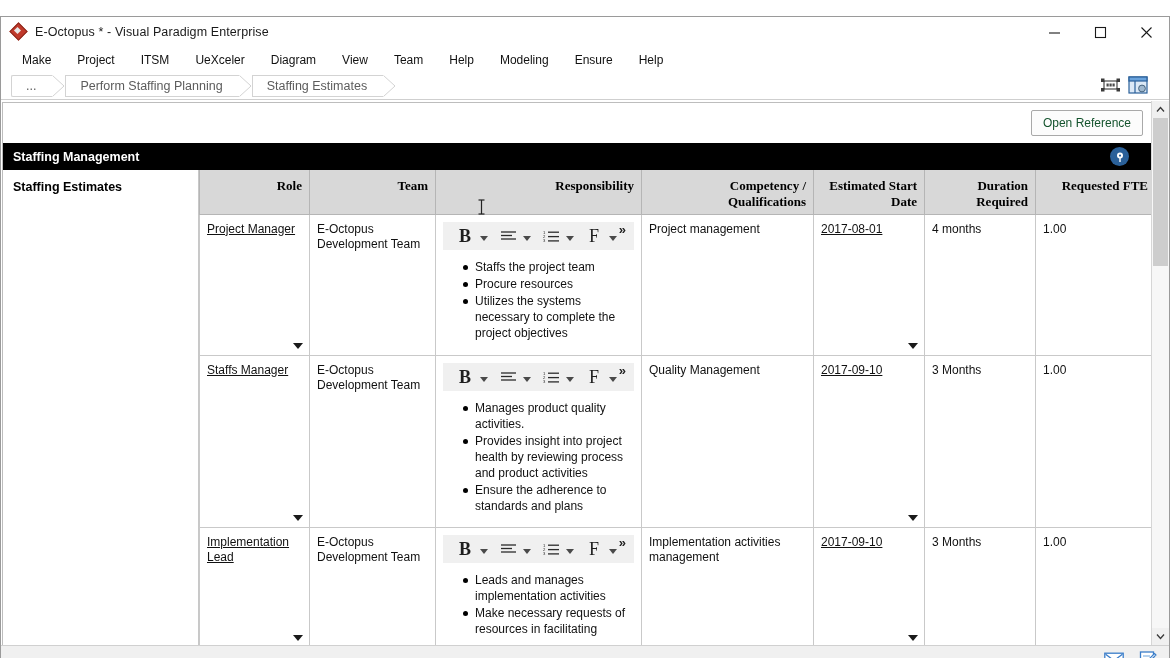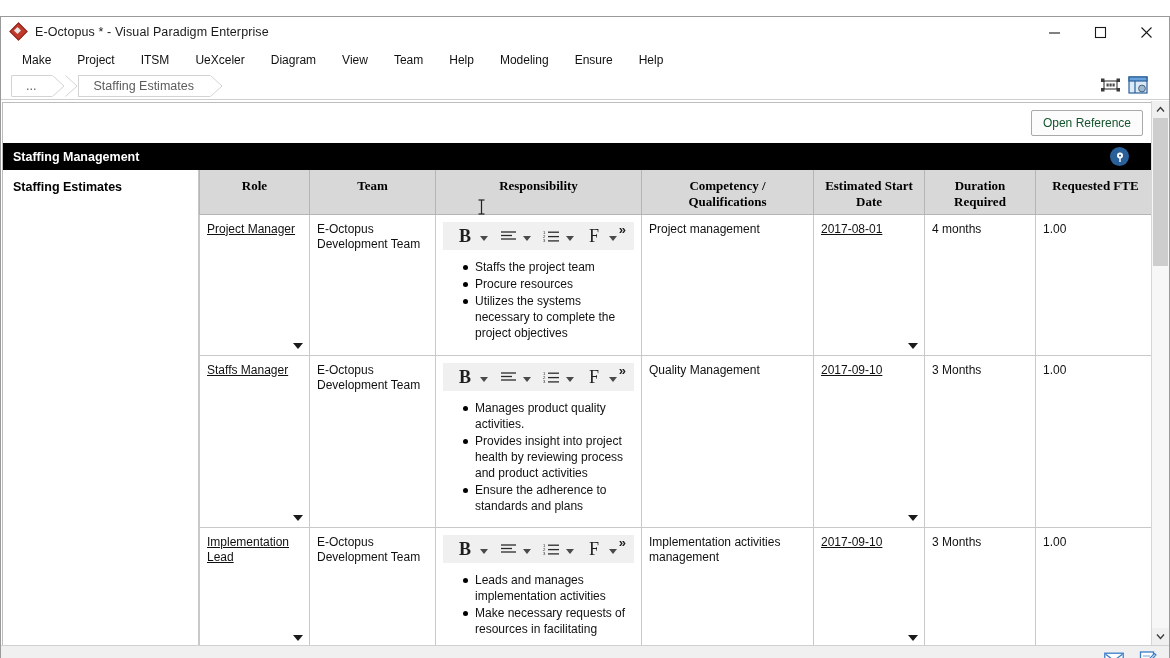--- a/index.html
+++ b/index.html
@@ -242,21 +242,21 @@
     width: 100%;
   }
   table.grid th {
     background: #d8d8d8;
     border: 1px solid #b5b5b5;
     border-top: none;
     font-family: "Liberation Serif", serif;
     font-weight: bold;
     font-size: 13px;
     color: #000000;
-    text-align: center;
+    text-align: right;
     vertical-align: top;
     padding: 8px 7px 0 7px;
     height: 44px;
     box-sizing: border-box;
     line-height: 1.25;
   }
   table.grid td {
     border: 1px solid #c9c9c9;
     vertical-align: top;
     padding: 7px 7px 4px 7px;
@@ -452,20 +452,21 @@
   </div>
 
   <div class="breadcrumb-bar">
     <div class="crumbs">
       <div class="crumb">...</div>
       <div class="crumb-arrow">
         <svg width="13" height="22" viewBox="0 0 13 22">
             <path d="M0.5 0.5 L12 11 L0.5 21.5" fill="#ffffff" stroke="#d3d3d3" stroke-width="1"></path>
           </svg>
       </div>
+      <div class="crumb">Perform Staffing Planning</div>
       <div class="crumb-arrow">
         <svg width="13" height="22" viewBox="0 0 13 22">
             <path d="M0.5 0.5 L12 11 L0.5 21.5" fill="#ffffff" stroke="#d3d3d3" stroke-width="1"></path>
           </svg>
       </div>
       <div class="crumb">Staffing Estimates</div>
       <div class="crumb-arrow">
         <svg width="13" height="22" viewBox="0 0 13 22">
             <path d="M0.5 0.5 L12 11 L0.5 21.5" fill="#ffffff" stroke="#d3d3d3" stroke-width="1"></path>
           </svg>

